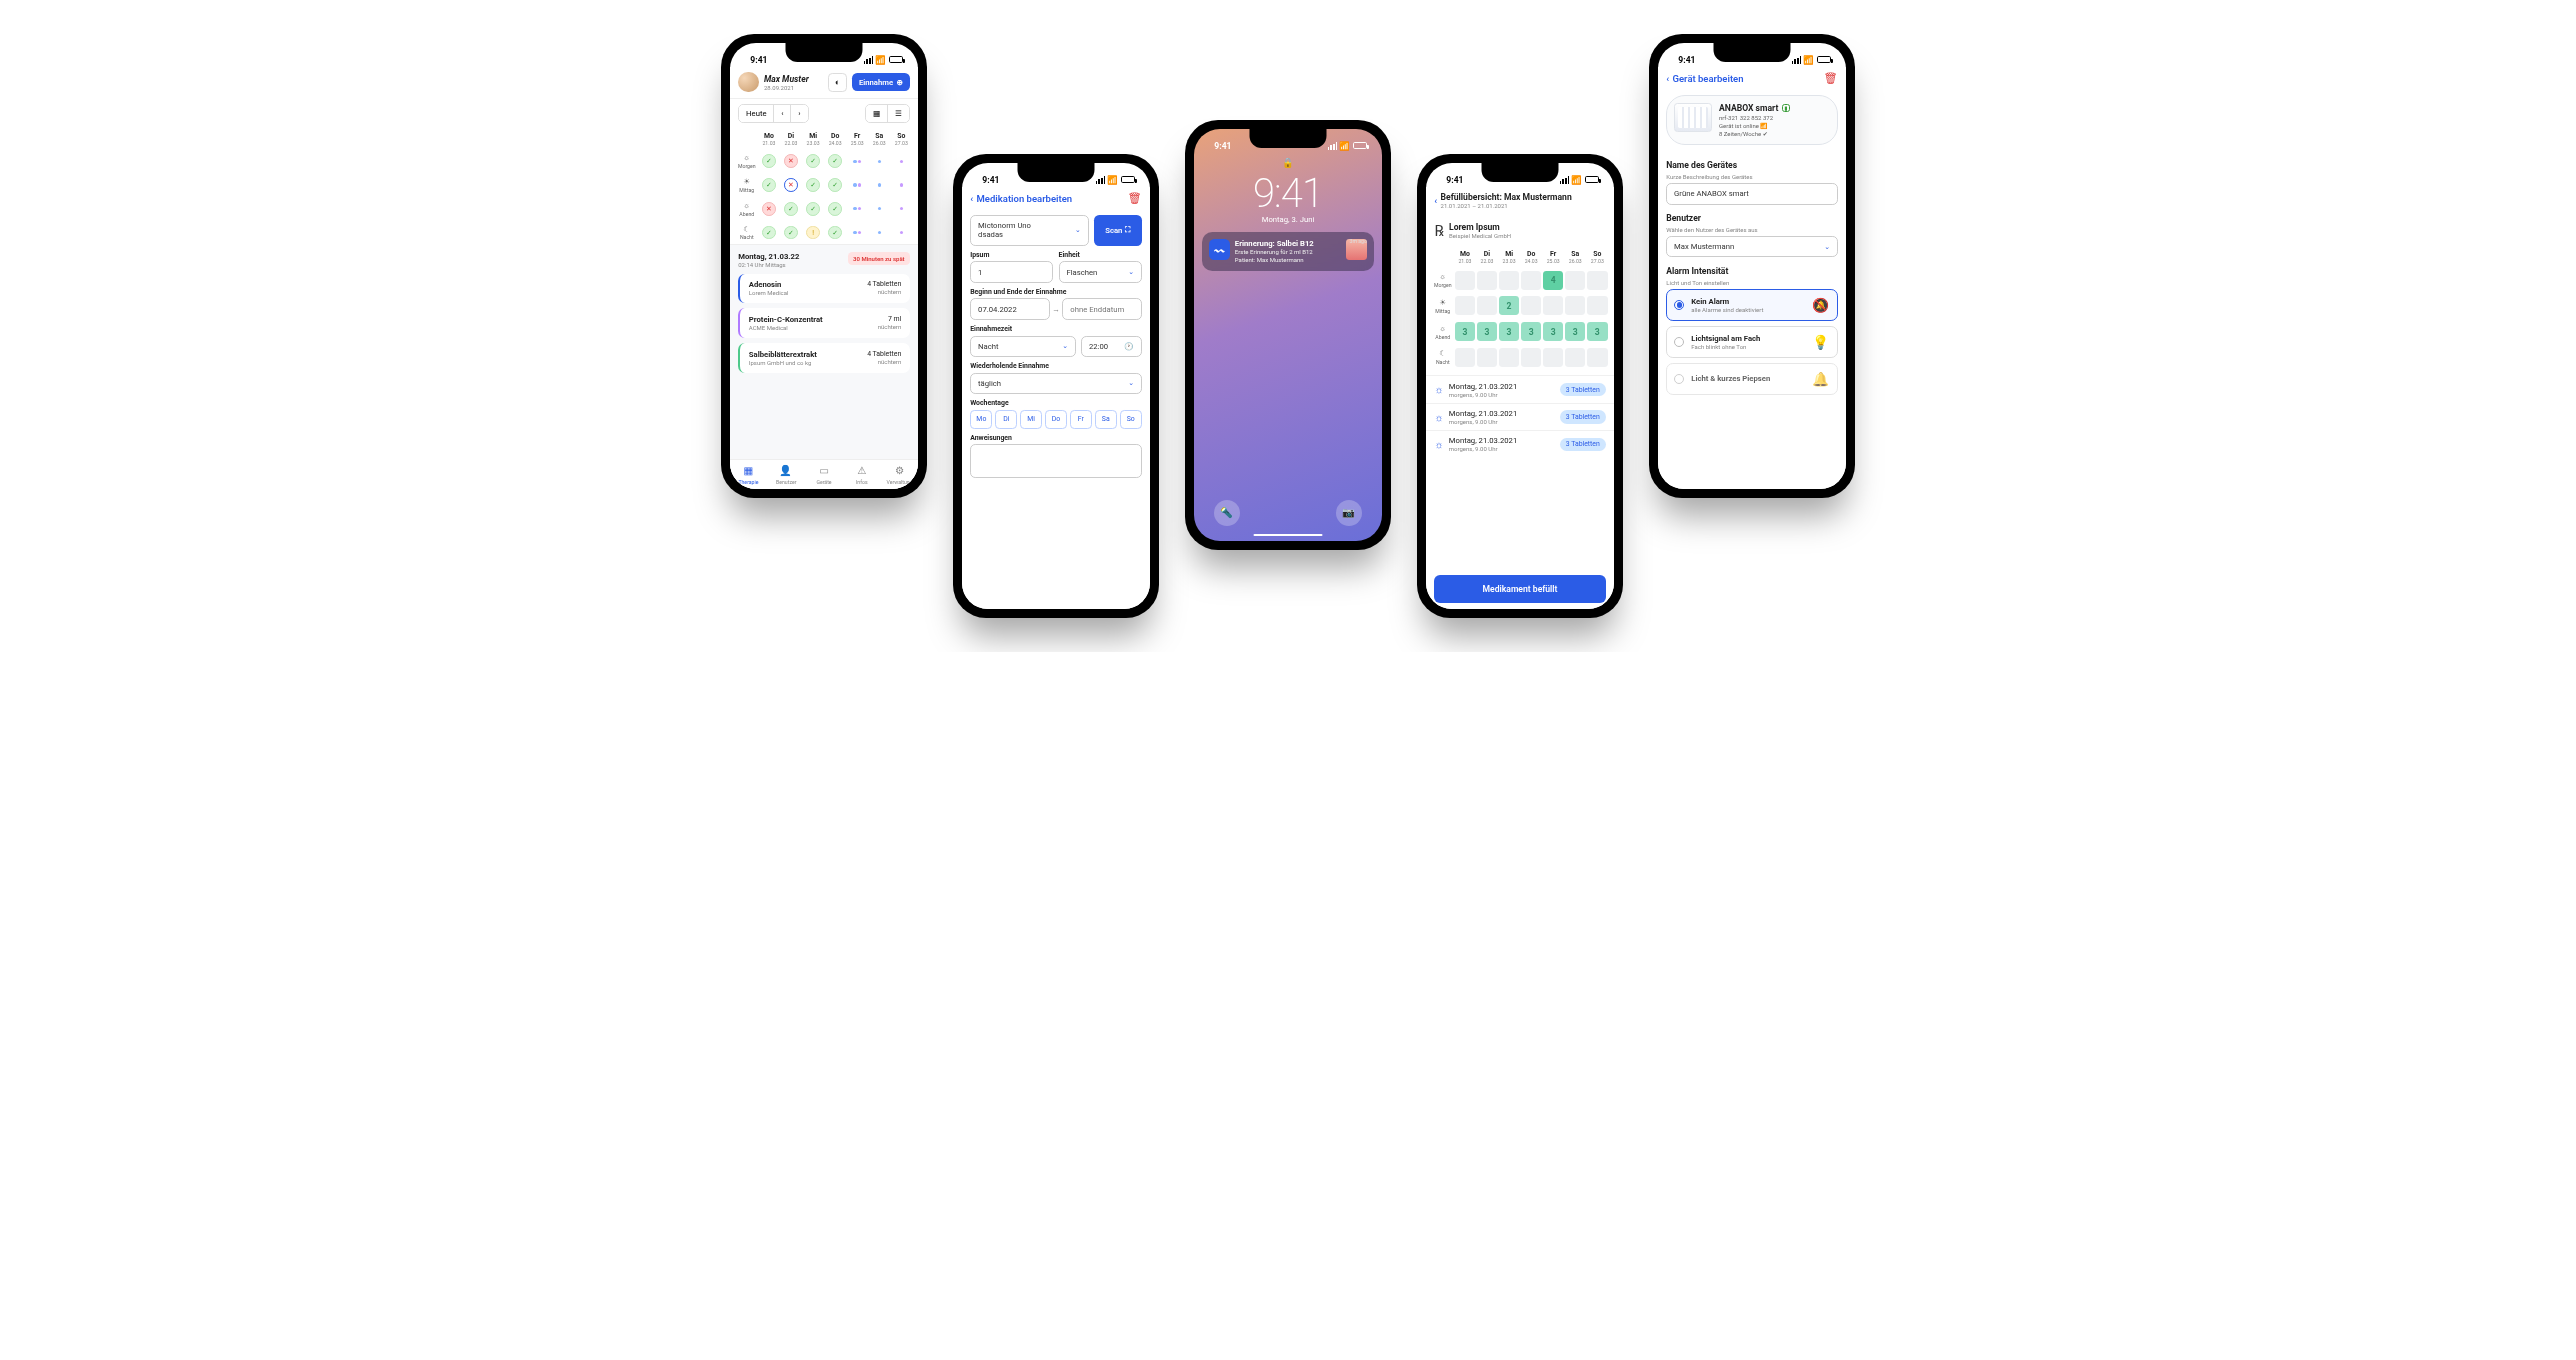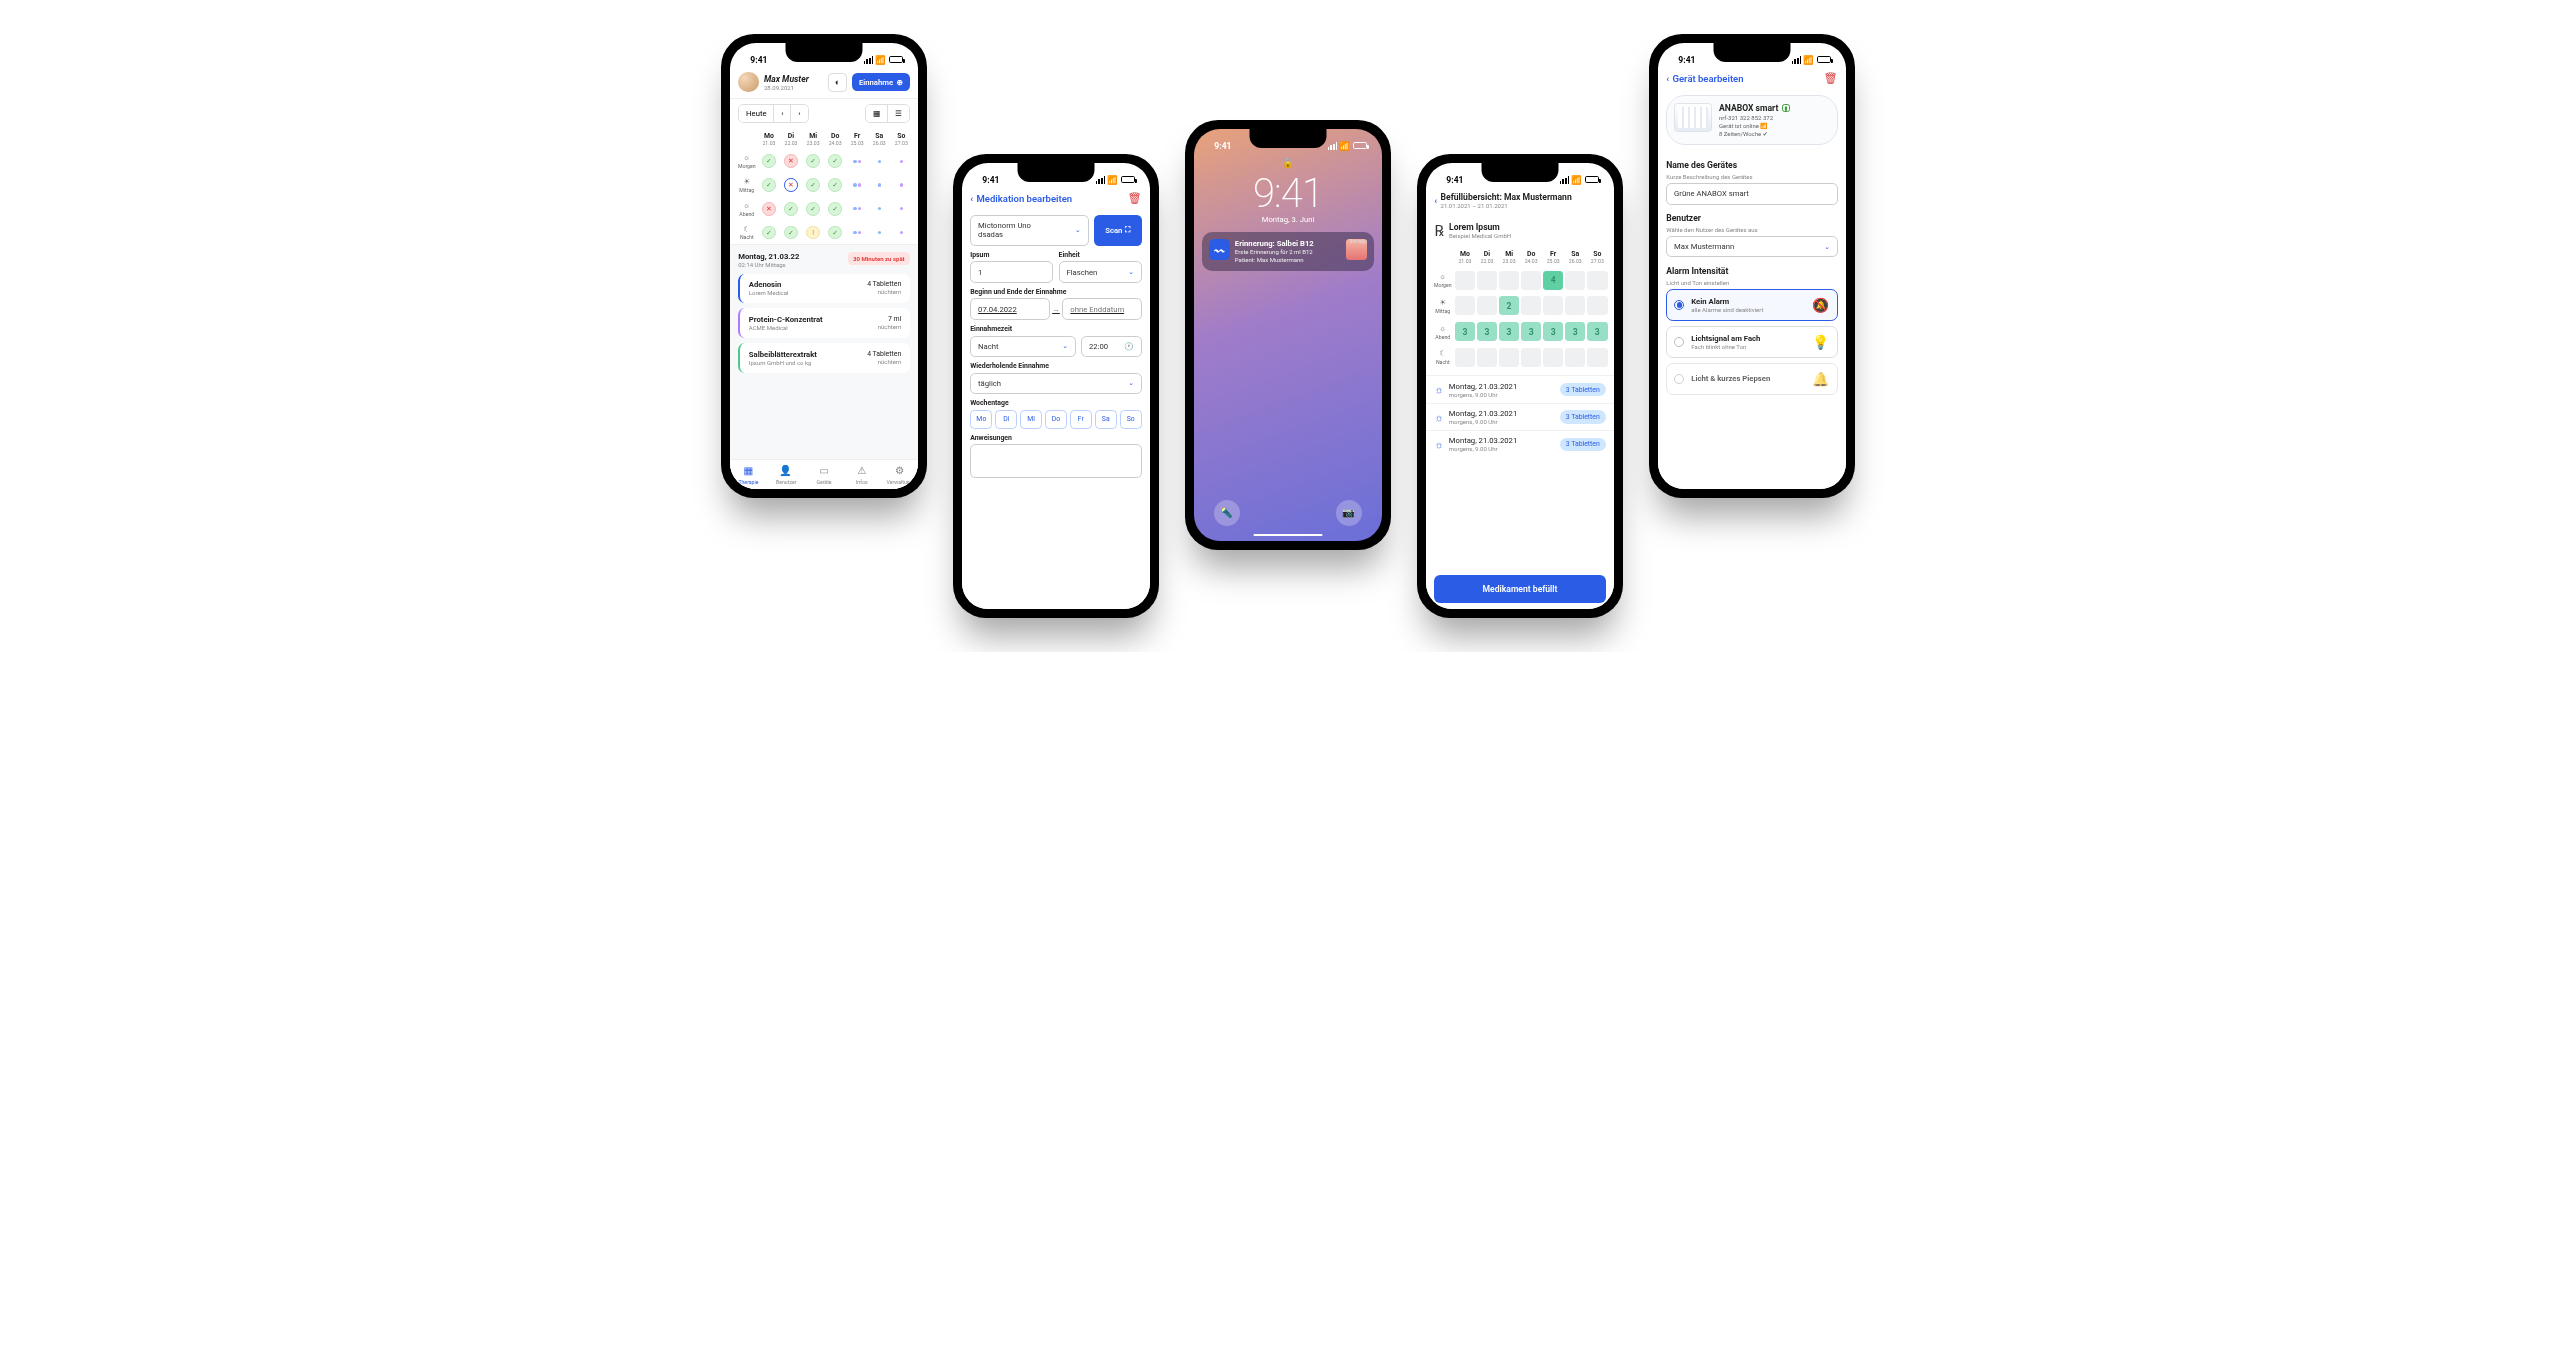--- a/index.html
+++ b/index.html
@@ -71,21 +71,21 @@
   .trash { color:#d33; font-size:11.2px;}
   .formsec { padding:5.2px 8.6px; }
   .lbl { font-size:6.9px; font-weight:700; margin:5.2px 0 2.6px; }
   .sublbl { font-size:6px; color:#888; margin-bottom:3.4px;}
   .field { width:100%; border:0.9px solid #ccc; border-radius:5.2px; padding:5.2px 6.9px; font-size:7.7px; background:#fff; color:#333;}
   .field.select { display:flex; justify-content:space-between; align-items:center;}
   .caret{color:#2b5ce6;font-size:6.9px;}
   .row2 { display:flex; gap:5.2px; }
   .row2 > * { flex:1; }
   .scanbtn{ background:#2b5ce6; color:#fff; border-radius:5.2px; display:flex; align-items:center; justify-content:center; gap:2.6px; font-size:7.7px; font-weight:600; padding:0 6.9px;}
-  .daterow{display:flex;align-items:center;gap:2.6px;text-decoration:underline;}
+  .daterow{display:flex;align-items:center;gap:2.6px;}
   .daysrow{display:flex;gap:2.6px;}
   .daychip{flex:1;border:0.9px solid #bcd0ff;color:#2b5ce6;border-radius:4.3px;text-align:center;padding:4.3px 0;font-size:6.9px;}
   
   .lock .screen{background:linear-gradient(160deg,#e8a27a 0%,#a07cc9 45%,#6a6fd8 100%);}
   .lock .status-bar{color:#fff;}
   .lock .bars span{background:#fff;} .lock .battery{border-color:#fff;} .lock .battery::after{background:#fff;}
   .lockicon{text-align:center;color:#fff;font-size:9.5px;margin-top:4.3px;}
   .biglock{ text-align:center; color:#fff; font-size:40px; font-weight:200; letter-spacing:-0.9px; margin-top:1.7px;}
   .locksub{text-align:center;color:#fff;font-size:7.7px;margin-top:-1.7px;}
   .notif { margin:8.6px; background:rgba(60,50,80,.55); border-radius:10.3px; padding:6.9px; display:flex; gap:5.2px; backdrop-filter:blur(6.9px); position:relative;}

